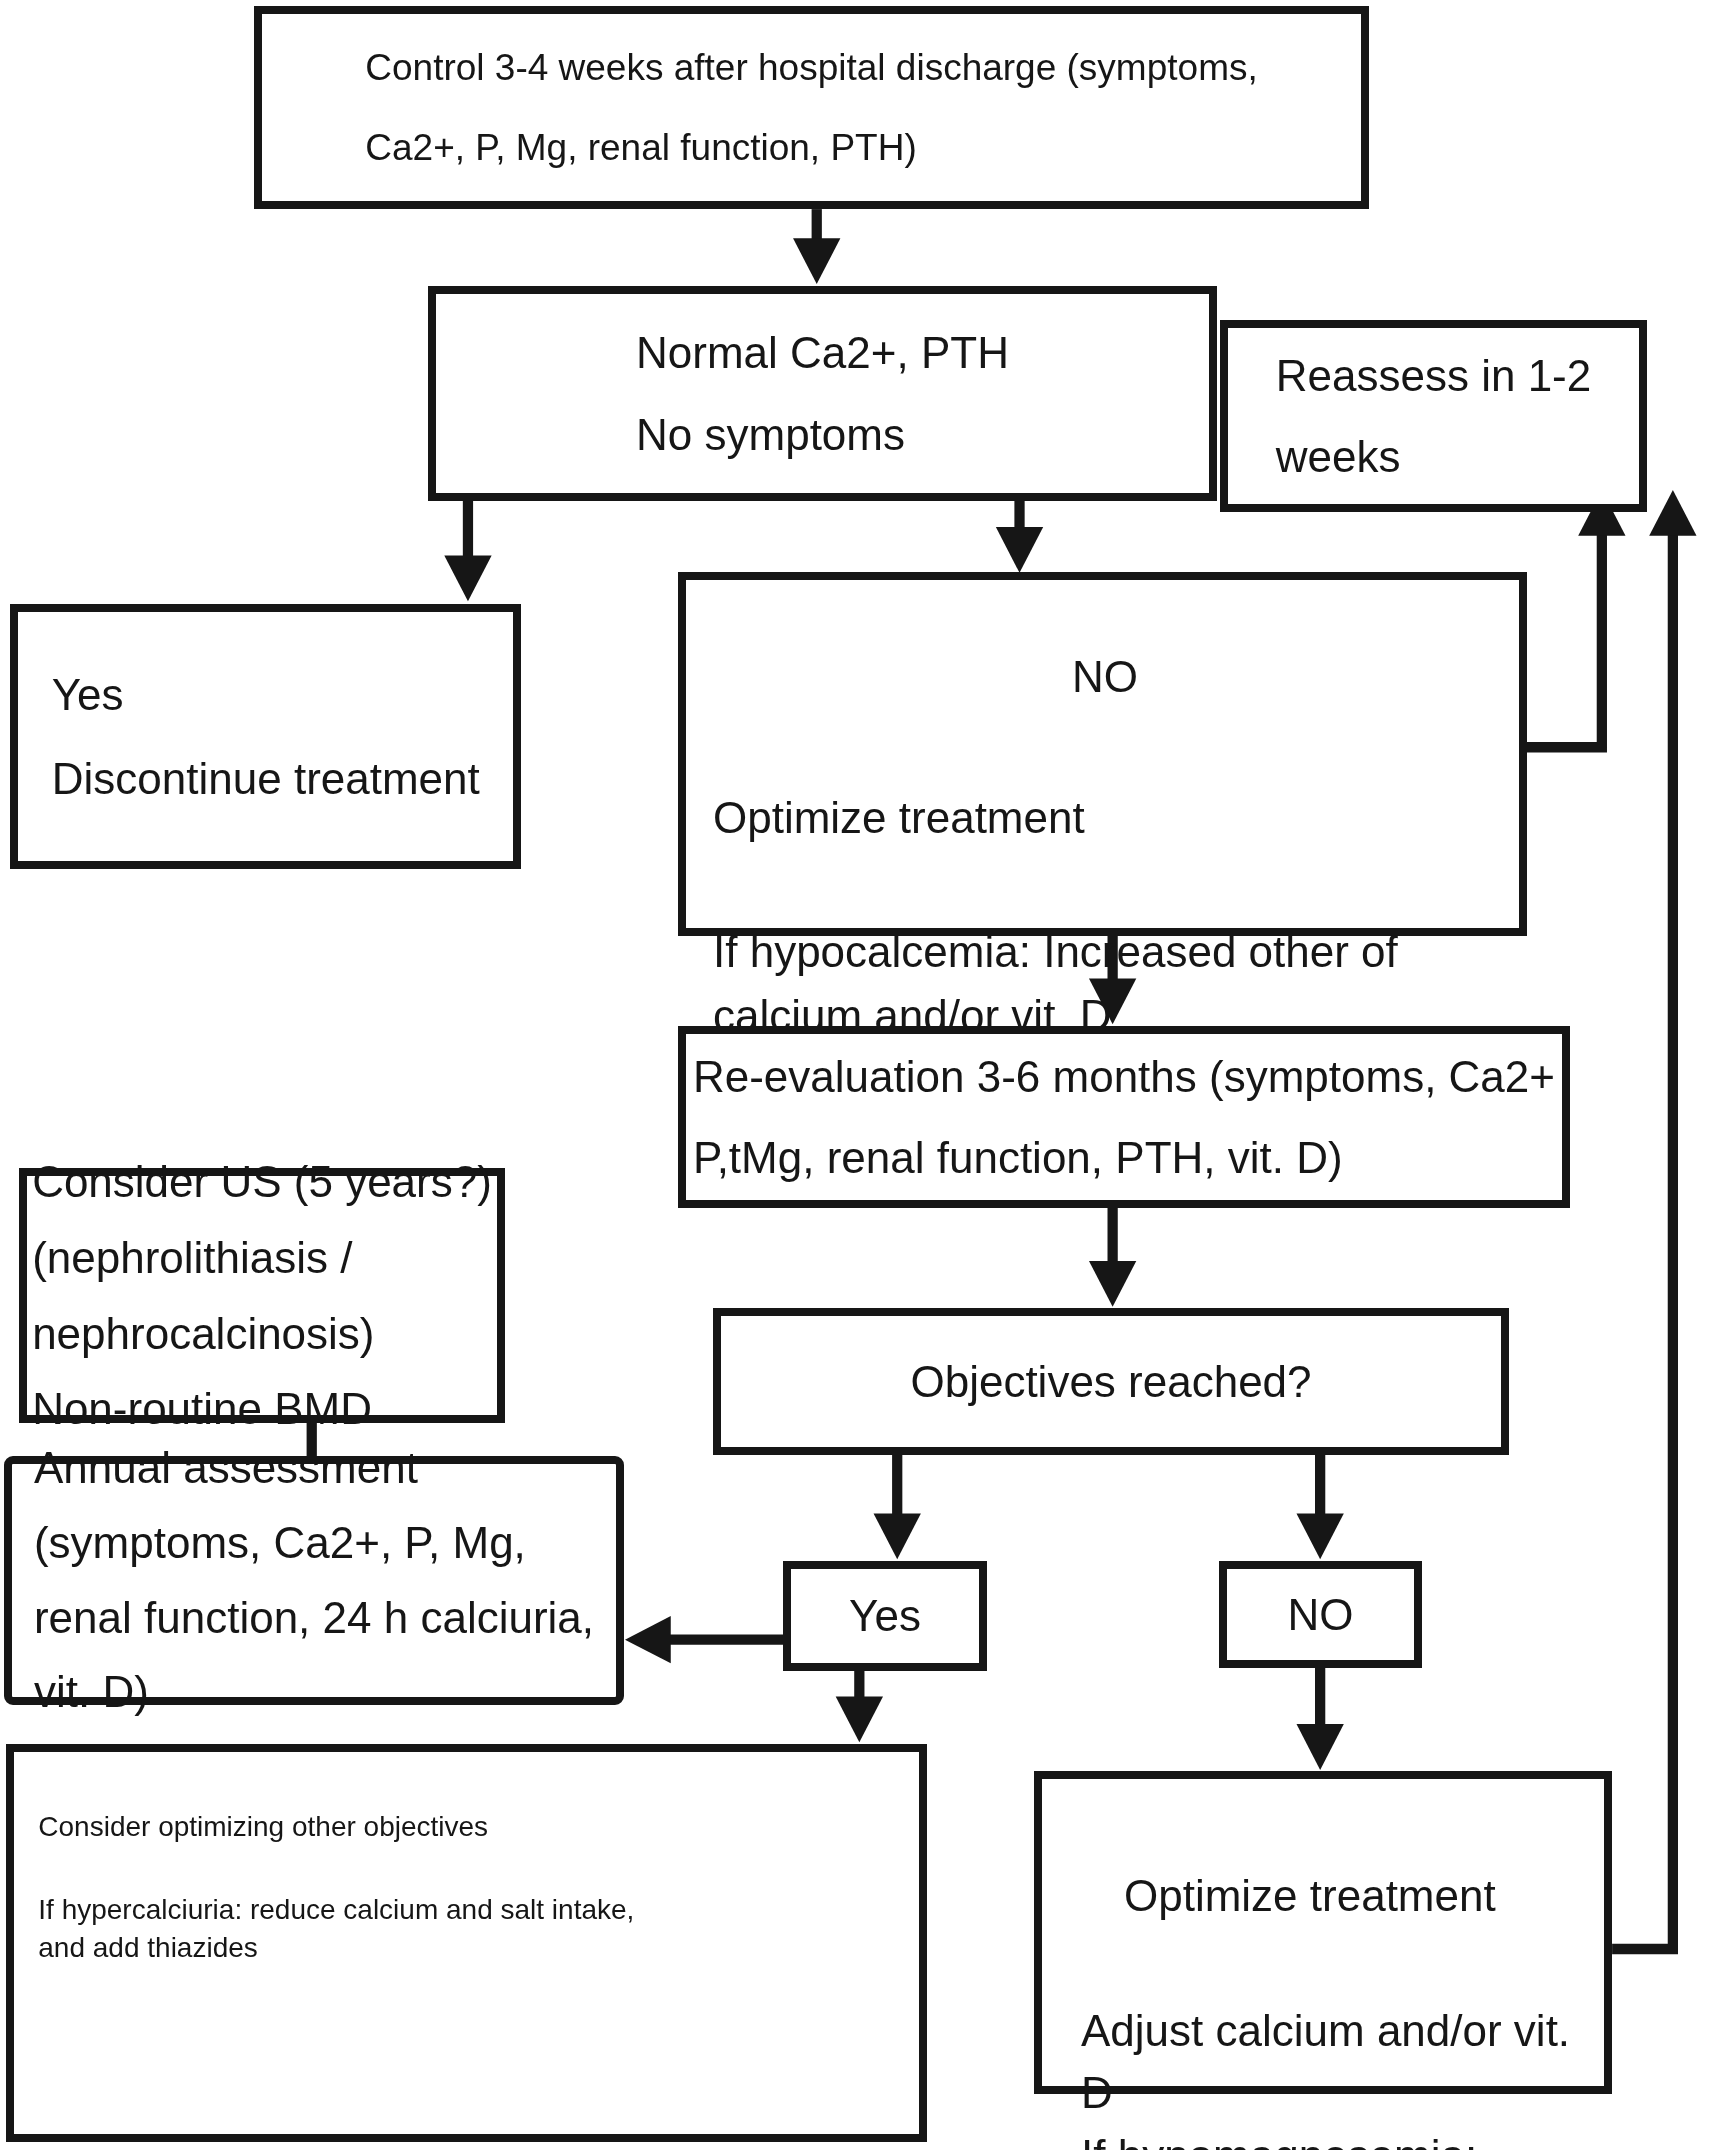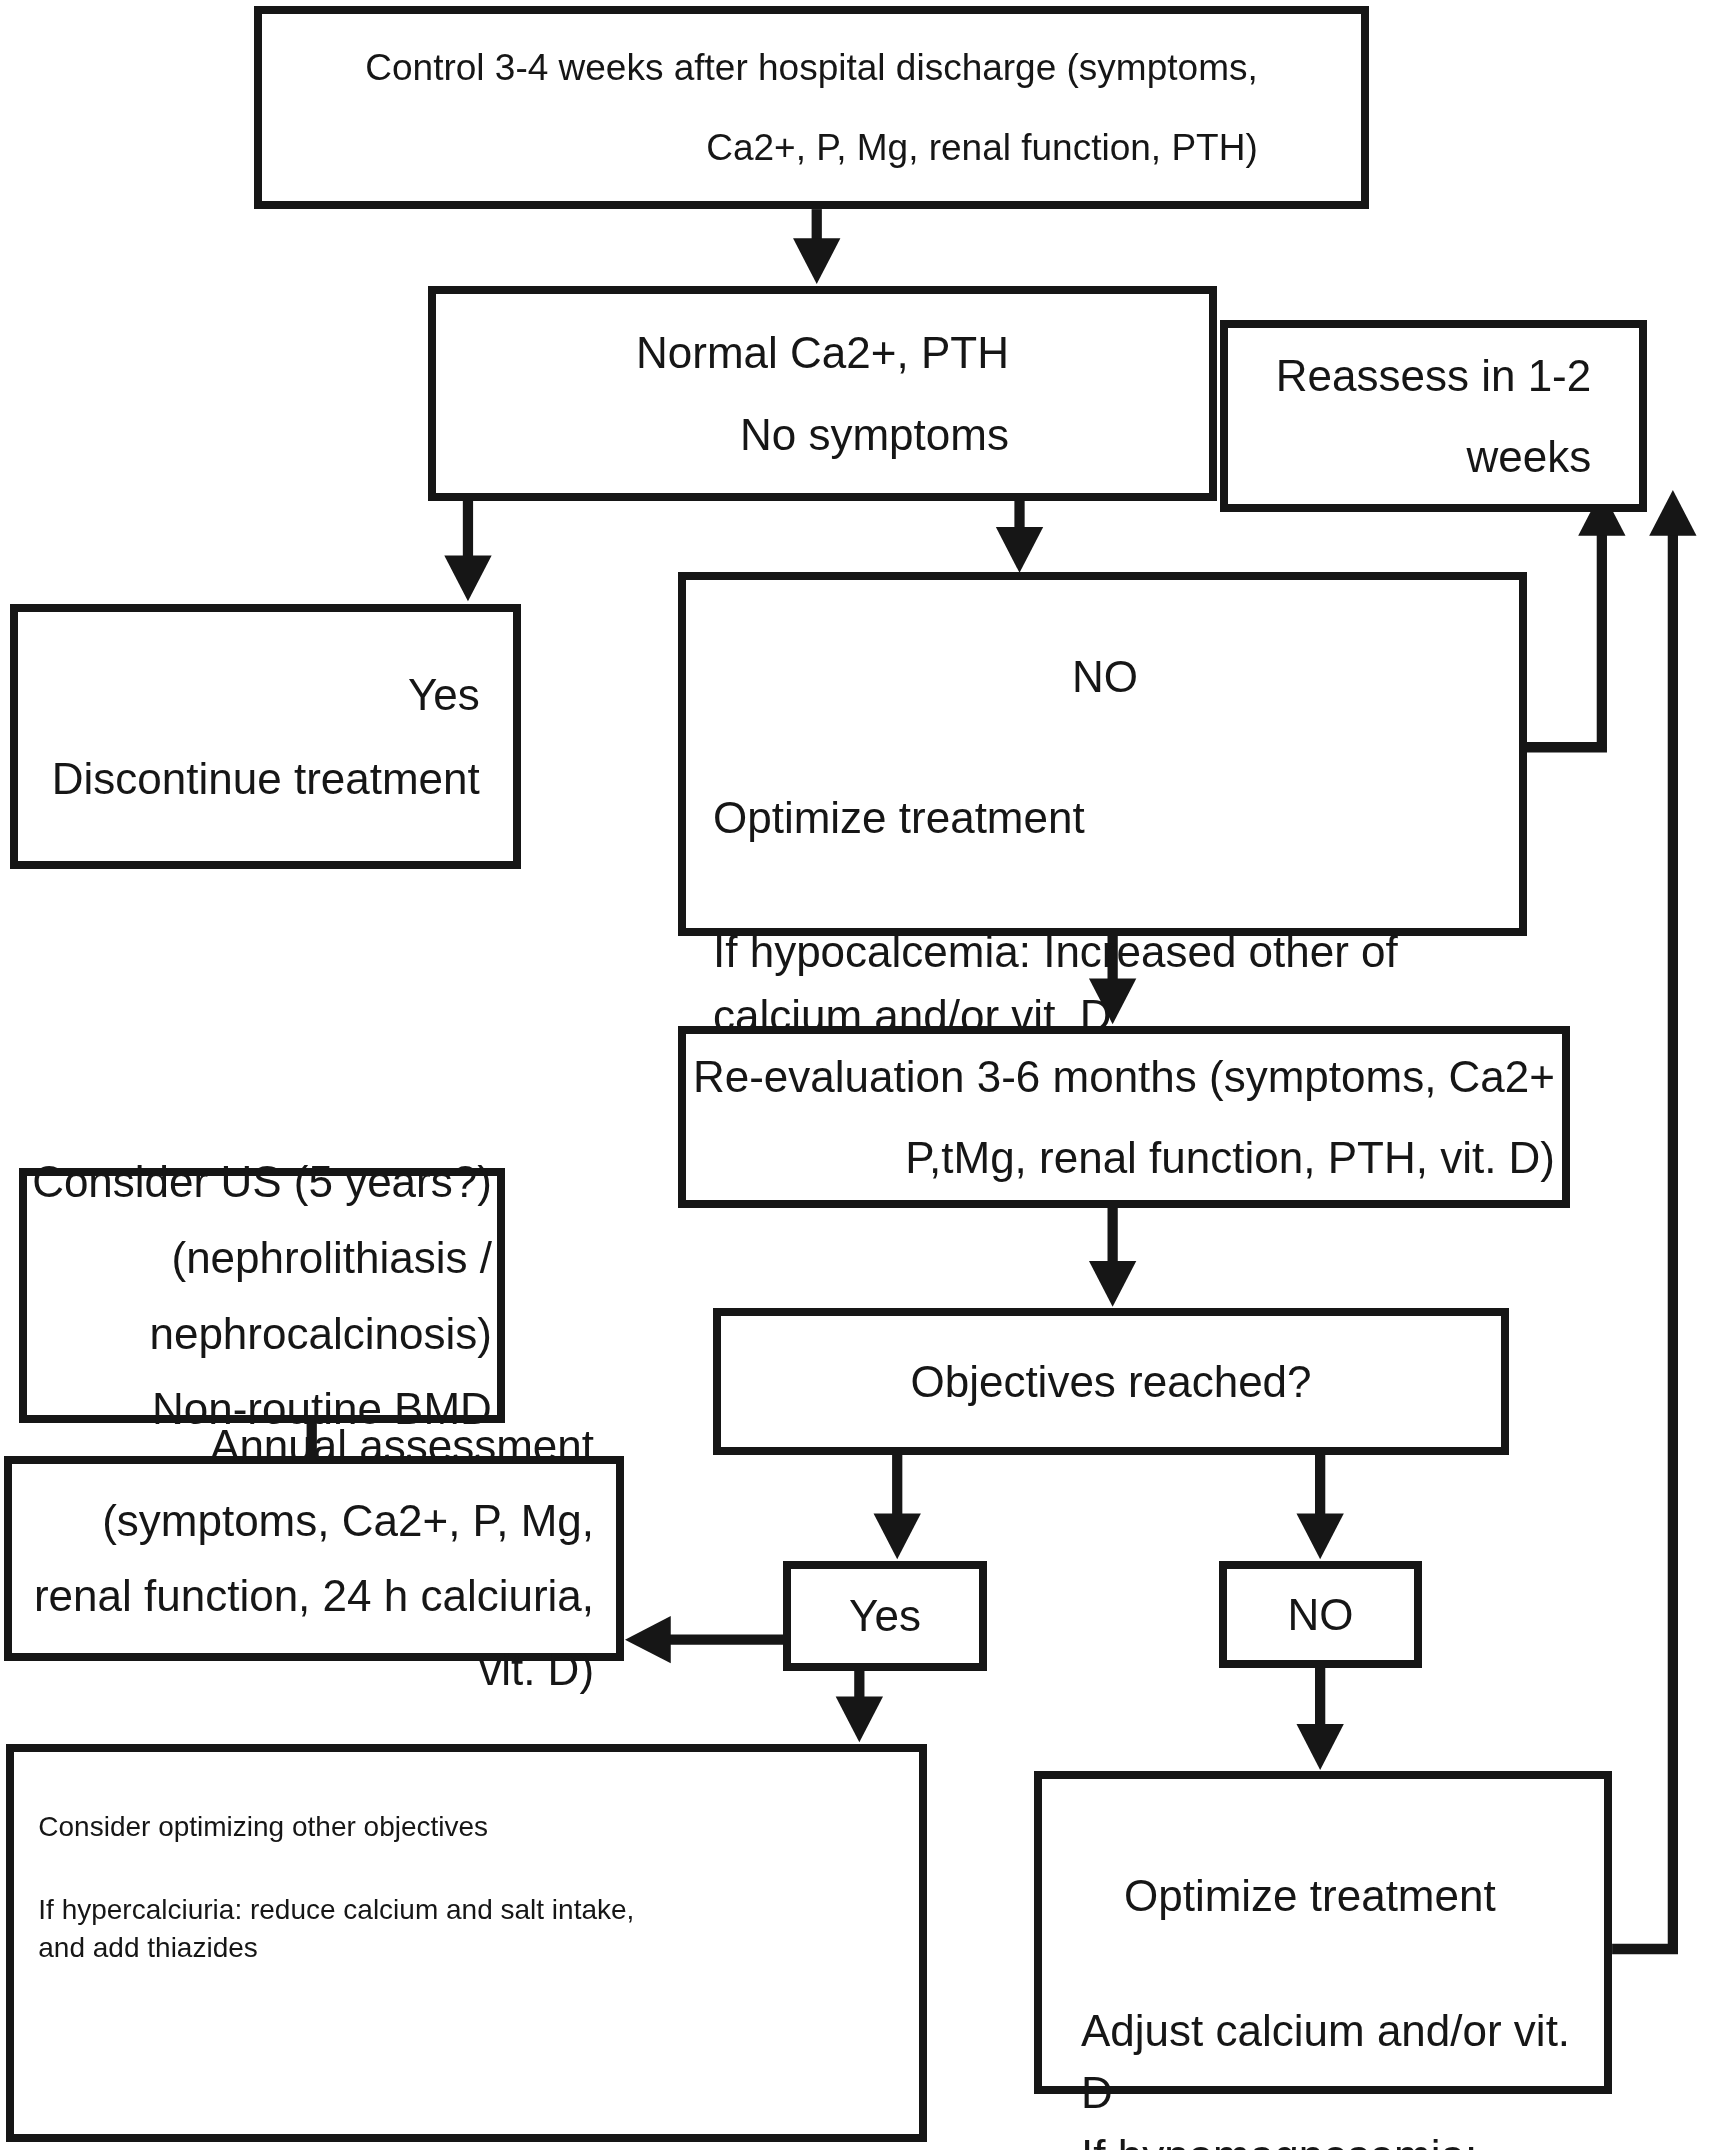--- a/index.html
+++ b/index.html
@@ -16,31 +16,31 @@
     position:absolute;
     background:#ffffff;
     border:8px solid #161616;
     box-sizing:border-box;
     font-size:44px;
     white-space:pre-line;
   }
   .center{
     display:flex;flex-direction:column;
     align-items:center;justify-content:center;
-    text-align:right;
+    text-align:left;
   }
   
   #box-control        {left:254px;  top:6.3px;    width:1115px; height:203px; line-height:2.15; font-size:37px;}
   #box-normal         {left:428px;  top:286px;  width:789px; height:215px; line-height:1.85;}
   #box-reassess       {left:1220px; top:320px;  width:427px;  height:192px; line-height:1.85;}
   #box-yes-discontinue{left:10.3px;   top:604px;  width:511px;  height:265px; line-height:1.9;}
   #box-no-optimize    {left:678px;  top:572px;  width:849px; height:364px; padding:20.5px 22px 0 27px;}
   #box-reevaluation   {left:678px;  top:1026px; width:892px; height:182px; line-height:1.85;}
   #box-consider-us    {left:19px;   top:1168px; width:486px;  height:255px; line-height:1.72;}
-  #box-annual         {left:4px;    top:1456px; width:620px;  height:205px; line-height:1.7;}
+  #box-annual         {left:4px;    top:1456px; width:620px;  height:249px; line-height:1.7;border-radius:9px;}
   #box-objectives     {left:713px;  top:1308px; width:796px; height:147px;}
   #box-yes            {left:783px;  top:1561px; width:204px;  height:110px;}
   #box-no             {left:1219px; top:1561px; width:203px;  height:107px;}
   #box-bottom-left    {left:6.3px;    top:1744px; width:921px; height:398px; padding:24px 14px 0 24px; font-size:28px;}
   #box-bottom-right   {left:1034px; top:1771px; width:578px;  height:323px; padding:41px 17.4px 0 39px;}
   
   .no-label{text-align:center;margin-bottom:33px;line-height:1.2;}
   #box-no-optimize .para{margin-bottom:20.5px;line-height:1.44;}
   #box-bottom-left .para{margin-bottom:12px;line-height:1.38;}
   #box-bottom-right .title{margin-bottom:27px;padding-left:43px;line-height:1.2;}

